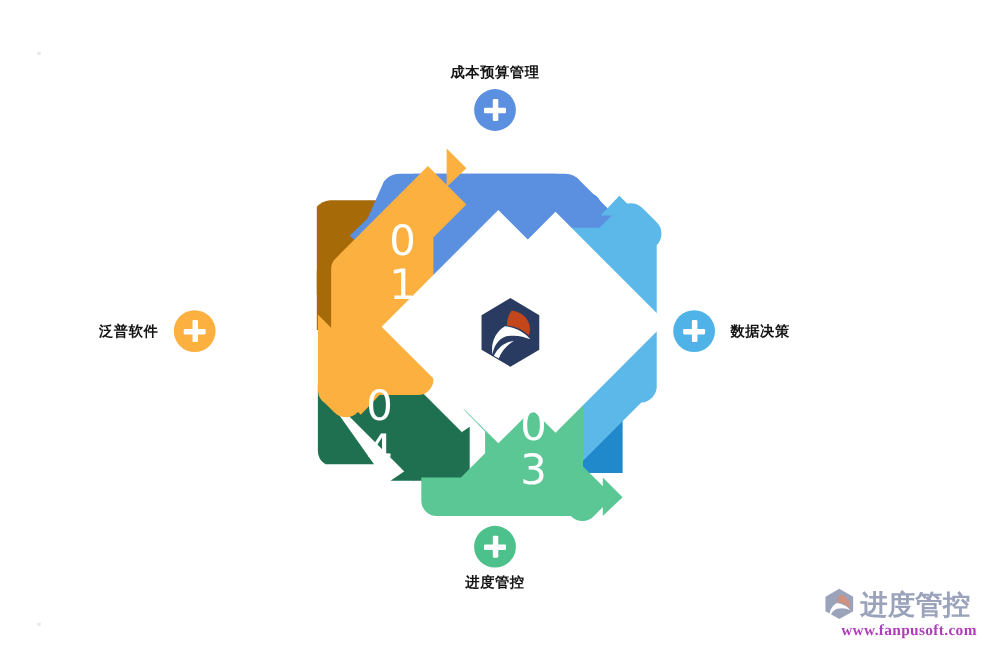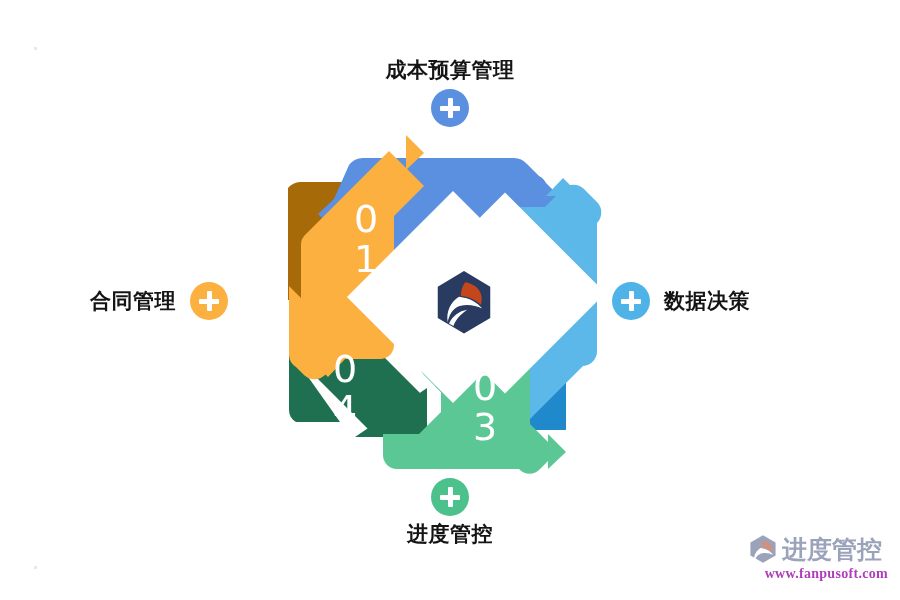--- a/index.html
+++ b/index.html
@@ -28,21 +28,21 @@
     position: absolute;
     display: flex;
     align-items: center;
     gap: 14px;
   }
   .node.vertical {
     flex-direction: column;
     gap: 8px;
   }
   .node-label {
-    font-size: 21px;
+    font-size: 13px;
     font-weight: bold;
     color: #141414;
     white-space: nowrap;
     letter-spacing: 0.5px;
     line-height: 1;
   }
   .plus-icon {
     width: 38px;
     height: 38px;
     border-radius: 50%;
@@ -291,21 +291,21 @@
     <div class="plus-icon" id="plus-right" style="background: rgb(79, 179, 232);"></div>
     <div class="node-label">数据决策</div>
   </div>
 
   <div class="node vertical" id="node-bottom">
     <div class="plus-icon" id="plus-bottom" style="background: rgb(76, 193, 140);"></div>
     <div class="node-label">进度管控</div>
   </div>
 
   <div class="node" id="node-left">
-    <div class="node-label">合同管理</div>
+    <div class="node-label">泛普软件</div>
     <div class="plus-icon" id="plus-left" style="background: rgb(251, 176, 64);"></div>
   </div>
 
   <div id="watermark">
     <div class="wm-row">
       <svg width="30" height="30" viewBox="0 0 100 100">
         <polygon points="50,4 92,28 92,72 50,96 8,72 8,28" fill="#8a93b0"></polygon>
         <path d="M 52,22 C 78,27 86,45 80,62 C 70,52 58,46 44,45 C 44,36 46,28 52,22 Z" fill="#c6806d"></path>
         <path d="M 42,47 C 63,50 76,59 84,70 C 72,63 58,61 43,65
                  C 30,70 23,82 21,95 C 17,77 25,57 42,47 Z" fill="#ffffff"></path>

